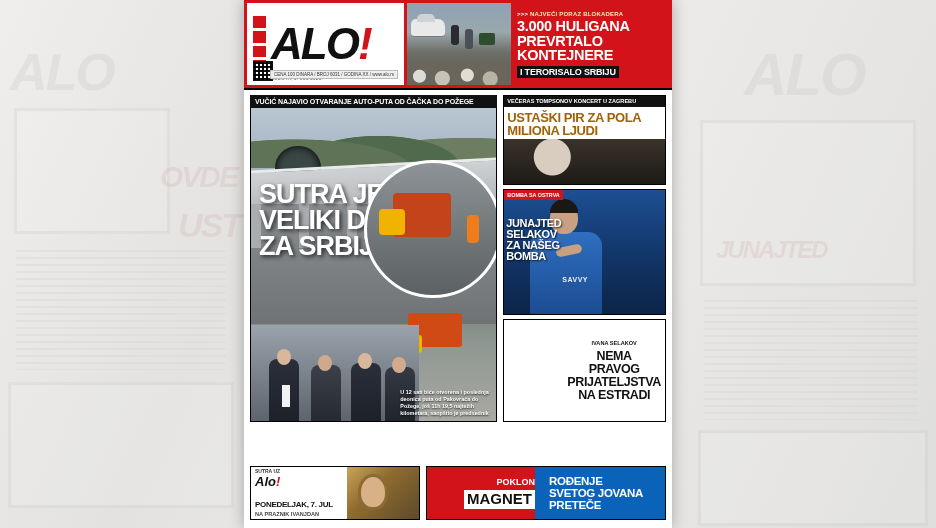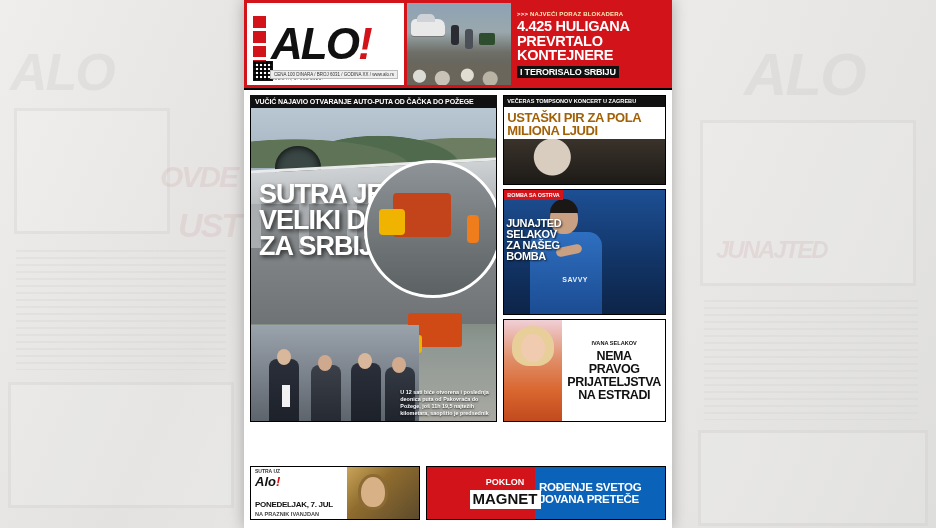--- a/index.html
+++ b/index.html
@@ -428,21 +428,21 @@
   .cb-logo {
     position: absolute; left: 58px; top: 86px; color: #fff; font-size: 7px;
     font-weight: 900; letter-spacing: 0.5px; opacity: 0.9;
   }
   .cb-title {
     position: absolute; left: 2px; top: 28px; z-index: 4;
     color: #fff; font-weight: 900; font-size: 11px; line-height: 1.0;
     letter-spacing: -0.4px; text-shadow: 1px 1px 2px rgba(0,0,0,0.8);
   }
 
-  .card-c { flex: 1; background: #fff; display: flex; }
+  .card-c { flex: 1; background: #fff; display: flex; align-items: center; }
   .cc-photo {
     width: 58px;
     background: linear-gradient(180deg,#f0cfd6 0%, #e08f6a 38%, #d9662f 70%, #c24a1e 100%);
     position: relative; overflow: hidden;
   }
   .cc-hair {
     position: absolute; left: 8px; top: 6px; width: 42px; height: 40px;
     background: #e8cf9a; border-radius: 50% 50% 40% 40%;
   }
   .cc-face {
@@ -510,31 +510,31 @@
     border: 1px solid #000;
     background: #0a63b8;
     display: flex;
     align-items: center;
     overflow: hidden;
   }
   .bs-gift {
     width: 60px; height: 100%;
     background: #d3131a;
     color: #fff; font-weight: 900; font-size: 9px;
-    display: flex; flex-direction: column; align-items: center; justify-content: center;
+    display: flex; flex-direction: column; align-items: flex-end; justify-content: center;
     line-height: 1.25;
     padding-left: 48px;
   }
   .bs-gift .magnet {
     background: #fff; color: #111; font-size: 15px; padding: 0 3px; margin-top: 2px;
   }
   .bs-right-title {
     flex: 1;
     color: #fff; font-weight: 900; font-size: 11.5px; line-height: 1.05;
-    padding: 0 4px; letter-spacing: -0.3px;
+    padding: 0 14px; letter-spacing: -0.3px;
   }
 </style>
 </head>
 <body>
 
 <div id="stage">
 
   <div class="bg-wash"></div>
 
   <div class="ghost ghost-logo" style="left:10px; top:42px; font-size:52px;">ALO</div>
@@ -573,21 +573,21 @@
           <div class="mp-person" style="left:44px; top:22px;"></div>
           <div class="mp-person" style="left:58px; top:26px; background:#4a4f58;"></div>
           <div class="mp-trash" style="left:72px; top:30px;"></div>
           <div class="mp-garbage"></div>
         </div>
         <div class="mast-head-text">
           <div class="kicker-top">
             <span class="arrows">&gt;&gt;&gt;</span>
             <span>NAJVEĆI PORAZ BLOKADERA</span>
           </div>
-          <div class="mast-head-title">4.425 HULIGANA PREVRTALO KONTEJNERE</div>
+          <div class="mast-head-title">3.000 HULIGANA PREVRTALO KONTEJNERE</div>
           <div class="mast-head-sub">I TERORISALO SRBIJU</div>
         </div>
       </div>
     </div>
 
 
     <div class="body-grid">
 
       <div class="col-left">
         <div class="lead-kicker">VUČIĆ NAJAVIO OTVARANJE AUTO-PUTA OD ČAČKA DO POŽEGE</div>

